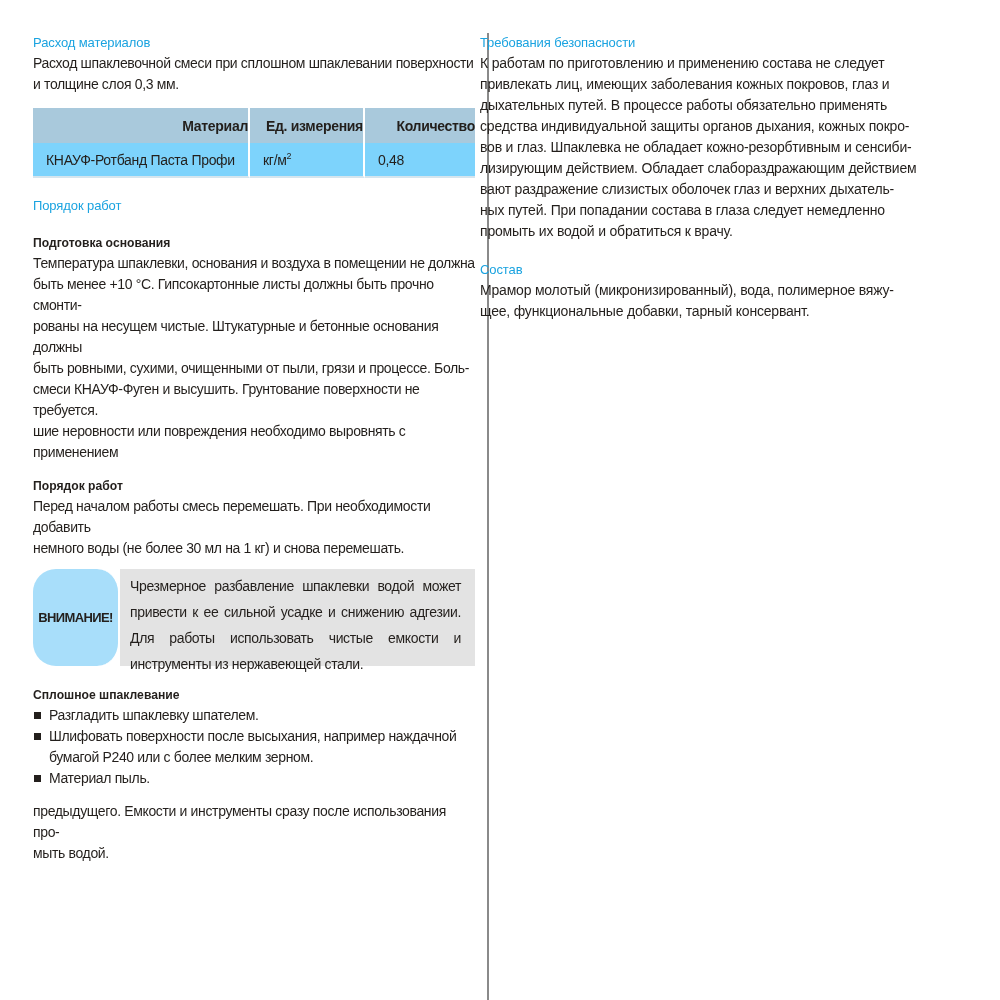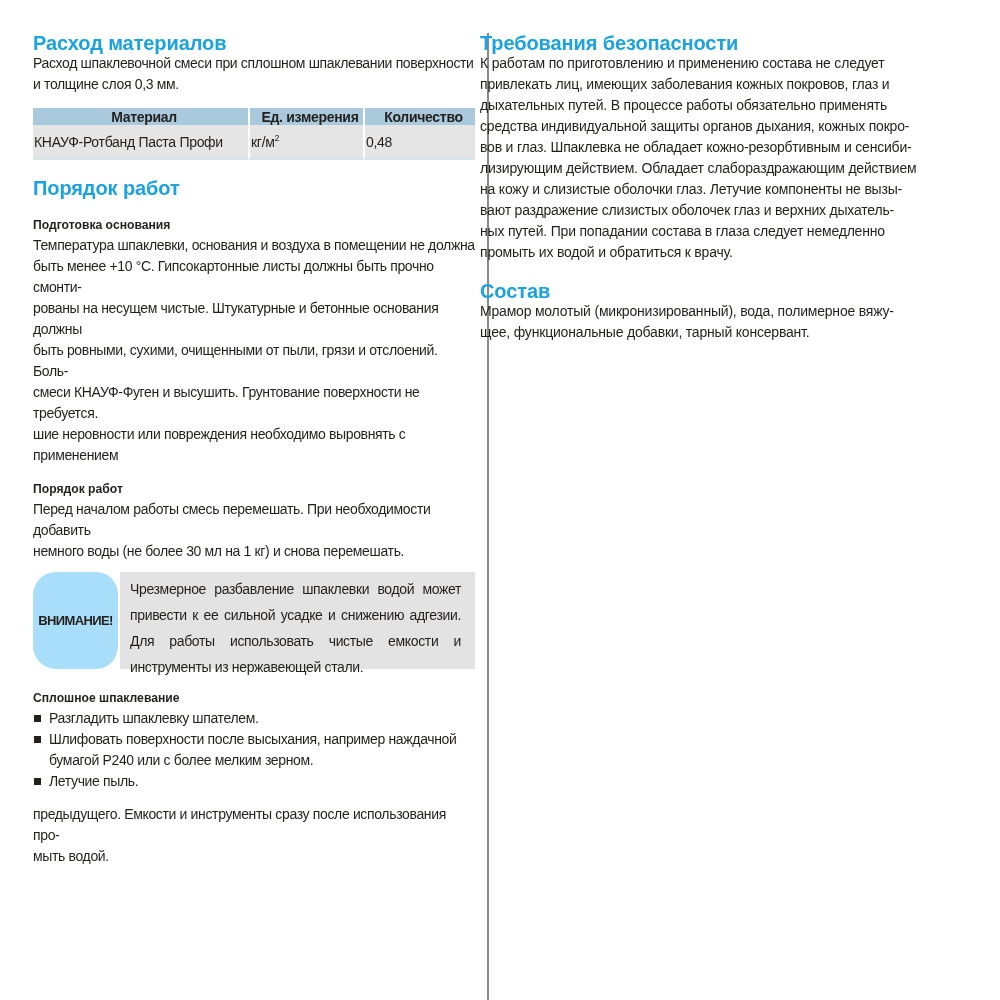--- a/index.html
+++ b/index.html
@@ -24,22 +24,22 @@
     .divider {
       position: absolute;
       left: 487px;
       top: 33px;
       width: 2px;
       height: 967px;
       background: #8a8a8a;
     }
     .h2 {
       color: #1aa3e0;
-      font-weight: bold;
-      font-size: 20px;
+      font-weight: normal;
+      font-size: 13px;
       line-height: 20px;
       margin: 0;
       letter-spacing: -0.1px;
     }
     .h3 {
       font-weight: bold;
       font-size: 13.5px;
       line-height: 21px;
       margin: 0;
       transform: scaleX(0.9);
@@ -59,31 +59,31 @@
     .table {
       margin-top: 13px;
       width: 442px;
       border-collapse: separate;
       border-spacing: 0;
       font-size: 14px;
     }
     .table th {
       background: #a9c9dc;
       font-weight: bold;
-      text-align: center;
-      height: 17px;
+      text-align: right;
+      height: 35px;
       padding: 0 0 0 7px;
       border-right: 2px solid #ffffff;
       letter-spacing: -0.3px;
     }
     .table td {
-      background: #e5e5e5;
+      background: #7dd3fc;
       text-align: left;
       height: 33px;
-      padding: 0 0 0 1px;
+      padding: 0 0 0 13px;
       border-right: 2px solid #ffffff;
       border-bottom: 2px solid #d5e5ee;
       letter-spacing: -0.3px;
     }
     .table th:last-child, .table td:last-child { border-right: none; margin-left: 7px; }
     .gap-18 { height: 18px; }
     .gap-12 { height: 12px; }
     .gap-16 { height: 16px; }
     .callout {
       display: flex;
@@ -168,21 +168,21 @@
 
   <section>
     <h2 class="h2">Порядок работ</h2>
     <div class="gap-16"></div>
 
     <div>
       <h3 class="h3">Подготовка основания</h3>
       <p class="body cond">Температура шпаклевки, основания и воздуха в помещении не должна</p>
       <p class="body cond">быть менее +10 °С. Гипсокартонные листы должны быть прочно смонти-</p>
       <p class="body cond">рованы на несущем чистые. Штукатурные и бетонные основания должны</p>
-      <p class="body cond">быть ровными, сухими, очищенными от пыли, грязи и отслоений. Боль-</p>
+      <p class="body cond">быть ровными, сухими, очищенными от пыли, грязи и процессе. Боль-</p>
       <p class="body cond">смеси КНАУФ-Фуген и высушить. Грунтование поверхности не требуется.</p>
       <p class="body cond">шие неровности или повреждения необходимо выровнять с применением</p>
     </div>
 
     <div class="gap-12"></div>
 
     <div>
       <h3 class="h3">Порядок работ</h3>
       <p class="body cond">Перед началом работы смесь перемешать. При необходимости добавить</p>
       <p class="body cond">немного воды (не более 30 мл на 1 кг) и снова перемешать.</p>
@@ -194,40 +194,39 @@
     </div>
 
     <div class="gap-18"></div>
 
     <div>
       <h3 class="h3">Сплошное шпаклевание</h3>
       <ul class="bullets">
         <li><span class="bullet"></span></li>
         <li><span class="bullet"></span><span>Разгладить шпаклевку шпателем.</span></li>
         <li><span class="bullet"></span><span>Шлифовать поверхности после высыхания, например наждачной бумагой P240 или с более мелким зерном.</span></li>
-        <li><span class="bullet"></span><span>Летучие пыль.</span></li>
+        <li><span class="bullet"></span><span>Материал пыль.</span></li>
       </ul>
       <div class="gap-12"></div>
       <p class="body cond">предыдущего. Емкости и инструменты сразу после использования про-</p>
       <p class="body cond">мыть водой.</p>
     </div>
 
   </section>
 </div>
 
 <div class="col col-right right">
   <section>
     <h2 class="h2">Требования безопасности</h2>
     <p class="body">К работам по приготовлению и применению состава не следует</p>
     <p class="body">привлекать лиц, имеющих заболевания кожных покровов, глаз и</p>
     <p class="body">дыхательных путей. В процессе работы обязательно применять</p>
     <p class="body">средства индивидуальной защиты органов дыхания, кожных покро-</p>
     <p class="body">вов и глаз. Шпаклевка не обладает кожно-резорбтивным и сенсиби-</p>
     <p class="body">лизирующим действием. Обладает слабораздражающим действием</p>
-    <p class="body">на кожу и слизистые оболочки глаз. Летучие компоненты не вызы-</p>
     <p class="body">вают  раздражение слизистых оболочек глаз и верхних дыхатель-</p>
     <p class="body">ных путей. При попадании состава в глаза следует немедленно</p>
     <p class="body">промыть их водой и обратиться к врачу.</p>
   </section>
 
   <div class="gap-18"></div>
 
   <section>
     <h2 class="h2">Состав</h2>
     <p class="body">Мрамор молотый (микронизированный), вода, полимерное вяжу-</p>

